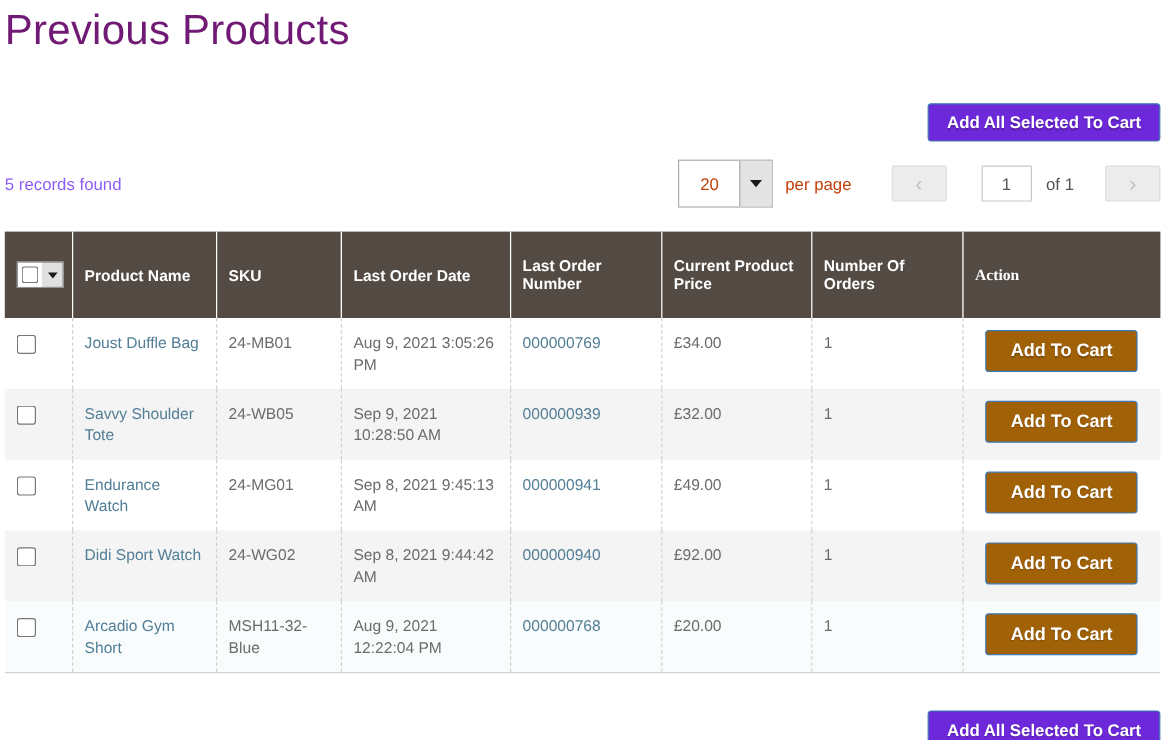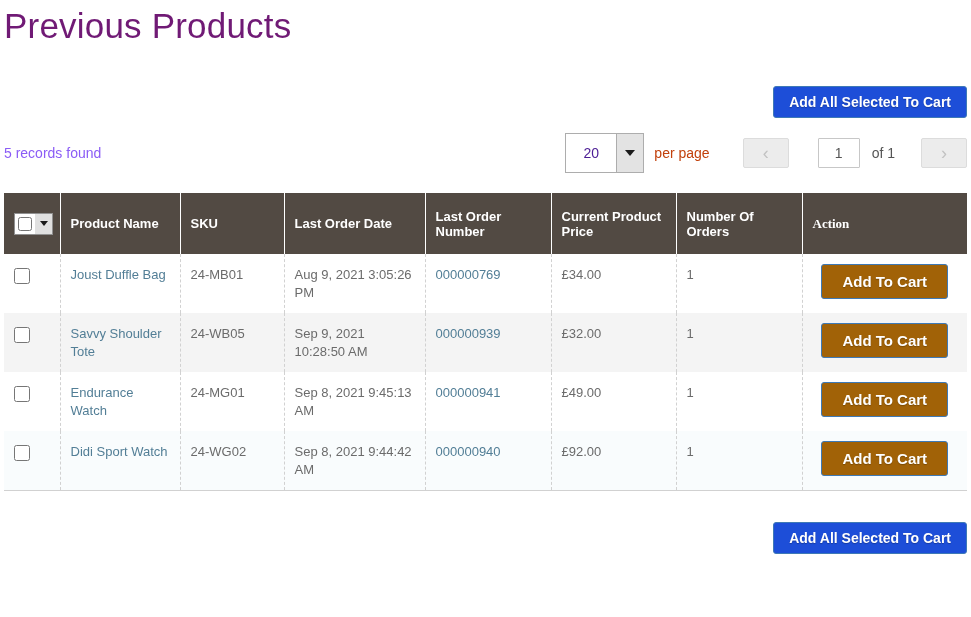--- a/index.html
+++ b/index.html
@@ -16,21 +16,21 @@
   .page-title {
     font-size: 35px;
     font-weight: 300;
     color: #701a75;
     margin: 4px 0 0 0;
     letter-spacing: 0.2px;
   }
 
   
   .btn-primary {
-    background: #1d4ed8;
+    background: #6d28d9;
     border: 1px solid #3e79b6;
     color: #fff;
     font-family: inherit;
     font-weight: bold;
     font-size: 14px;
     padding: 7px 15px;
     border-radius: 3px;
     cursor: pointer;
     text-shadow: 0 1px 1px rgba(0,0,0,0.25);
   }
@@ -42,21 +42,21 @@
   .toolbar { display: flex; align-items: center; margin-top: 15px; height: 40px; }
   .records { font-size: 14px; color: #8b5cf6; }
   .pager { margin-left: auto; display: flex; align-items: center; }
   .fake-select {
     display: flex; align-items: stretch;
     width: 79px; height: 40px;
     border: 1px solid #adadad; background: #fff; cursor: pointer;
   }
   .fake-select .value {
     flex: 1; display: flex; align-items: center; justify-content: center;
-    font-size: 14px; color: #4c1d95;
+    font-size: 14px; color: #c2410c;
   }
   .fake-select .arrow-box {
     width: 27px; background: #e3e3e3; border-left: 1px solid #adadad;
     display: flex; align-items: center; justify-content: center;
   }
   .tri-down {
     width: 0; height: 0;
     border-left: 5px solid transparent; border-right: 5px solid transparent;
     border-top: 6px solid #1a1a1a;
   }
@@ -90,21 +90,21 @@
 
   thead th {
     background: #524a43;
     color: #fff;
     font-size: 13px;
     font-weight: bold;
     text-align: left;
     padding: 12px 10px;
     vertical-align: middle;
     border-right: 1px solid #fff;
-    height: 61px;
+    height: 72px;
   }
   thead th:last-child { border-right: none; font-family: Liberation Serif, serif; }
   thead th.cb-cell { padding-left: 10px; }
 
   .mass-select {
     display: inline-flex; align-items: stretch;
     border: 1px solid #919191; background: #e0e0e0; height: 22px; cursor: pointer;
   }
   .mass-select .cb-part {
     width: 20px; background: #fff; display: flex; align-items: center; justify-content: center;
@@ -233,20 +233,30 @@
       <tr>
         <td class="cb-cell"><input type="checkbox" class="row-cb" style=""></td>
         <td><a class="grid-link">Didi Sport Watch</a></td>
         <td>24-WG02</td>
         <td>Sep 8, 2021 9:44:42 AM</td>
         <td><a class="grid-link">000000940</a></td>
         <td>£92.00</td>
         <td>1</td>
         <td class="action-cell"><button class="btn-cart">Add To Cart</button></td>
       </tr>
+      <tr>
+        <td class="cb-cell"><input type="checkbox" class="row-cb" style=""></td>
+        <td><a class="grid-link">Arcadio Gym Short</a></td>
+        <td>MSH11-32-Blue</td>
+        <td>Aug 9, 2021 12:22:04 PM</td>
+        <td><a class="grid-link">000000768</a></td>
+        <td>£20.00</td>
+        <td>1</td>
+        <td class="action-cell"><button class="btn-cart">Add To Cart</button></td>
+      </tr>
     </tbody>
   </table>
 
   <div class="btn-row bottom">
     <button class="btn-primary">Add All Selected To Cart</button>
   </div>
 
 </div>
 
 </body></html>

